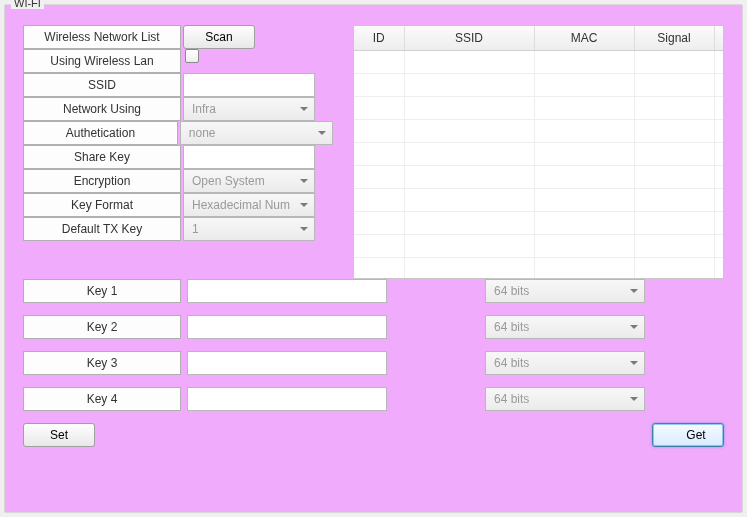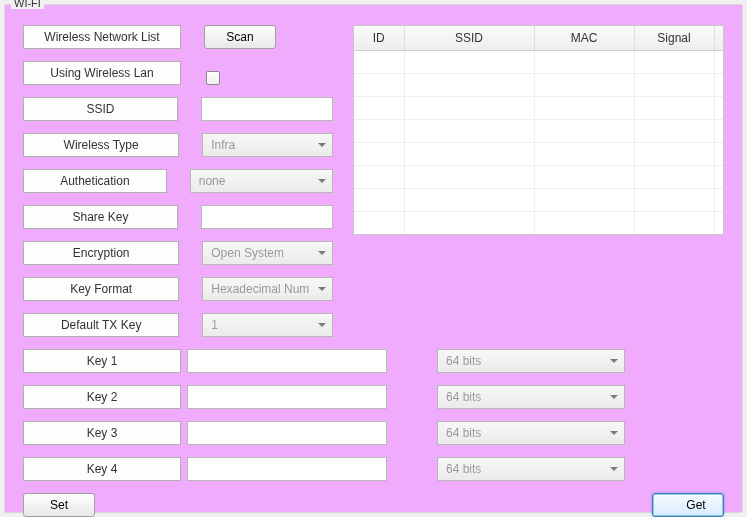--- a/index.html
+++ b/index.html
@@ -31,23 +31,22 @@
   }
   .form-area {
     display: flex;
     gap: 20px;
   }
   .left-col {
     width: 310px;
   }
   .form-row {
     display: flex;
-    align-items: flex-end;
-    gap: 23px;
-    margin-bottom: 12px;
+    align-items: flex-start;
+    gap: 2px;
   }
   .label-box {
     width: 158px;
     height: 24px;
     border: 1px solid #b0b0b0;
     background: #fdfdfd;
     display: flex;
     align-items: center;
     justify-content: center;
     font-size: 12px;
@@ -76,21 +75,21 @@
     cursor: default;
     position: relative;
   }
   .select.dis { color: #9a9a9a; background: linear-gradient(#f7f7f7,#ebebeb); }
   .select .arrow {
     width: 0; height: 0;
     border-left: 4px solid transparent;
     border-right: 4px solid transparent;
     border-top: 4px solid #7a7a7a;
   }
-  .select.wide { width: 188px; }
+  .select.wide { width: 160px; margin-left: 48px; }
   .btn {
     height: 24px;
     border: 1px solid #a0a0a0;
     background: linear-gradient(#fefefe,#e8e8e8);
     border-radius: 3px;
     padding: 0 14px;
     font-family: Liberation Sans, sans-serif;
     font-size: 12px;
     cursor: pointer;
     min-width: 72px;
@@ -122,21 +121,21 @@
     background: #fff;
     padding: 0 6px;
     font-family: inherit;
     font-size: 12px;
   }
   .key-gap { width: 38px; }
   .table-wrap {
     flex: 1;
     border: 1px solid #c7c7c7;
     background: #fff;
-    height: 210px;
+    height: 254px;
     overflow: hidden;
   }
   table {
     width: 100%;
     border-collapse: collapse;
     table-layout: fixed;
   }
   thead th {
     background: linear-gradient(#fbfbfb,#ededed);
     border-right: 1px solid #dedede;
@@ -185,21 +184,21 @@
         <div class="label-box">Using Wireless Lan</div>
         <div class="checkbox"></div>
       </div>
 
       <div class="form-row">
         <div class="label-box">SSID</div>
         <input class="text-input" value="" style="">
       </div>
 
       <div class="form-row">
-        <div class="label-box">Wireless Type</div>
+        <div class="label-box">Network Using</div>
         <div class="select dis">
           <span>Infra</span>
           <span class="arrow"></span>
         </div>
       </div>
 
       <div class="form-row">
         <div class="label-box">Authetication</div>
         <div class="select dis" style="width:156px">
           <span>none</span>

